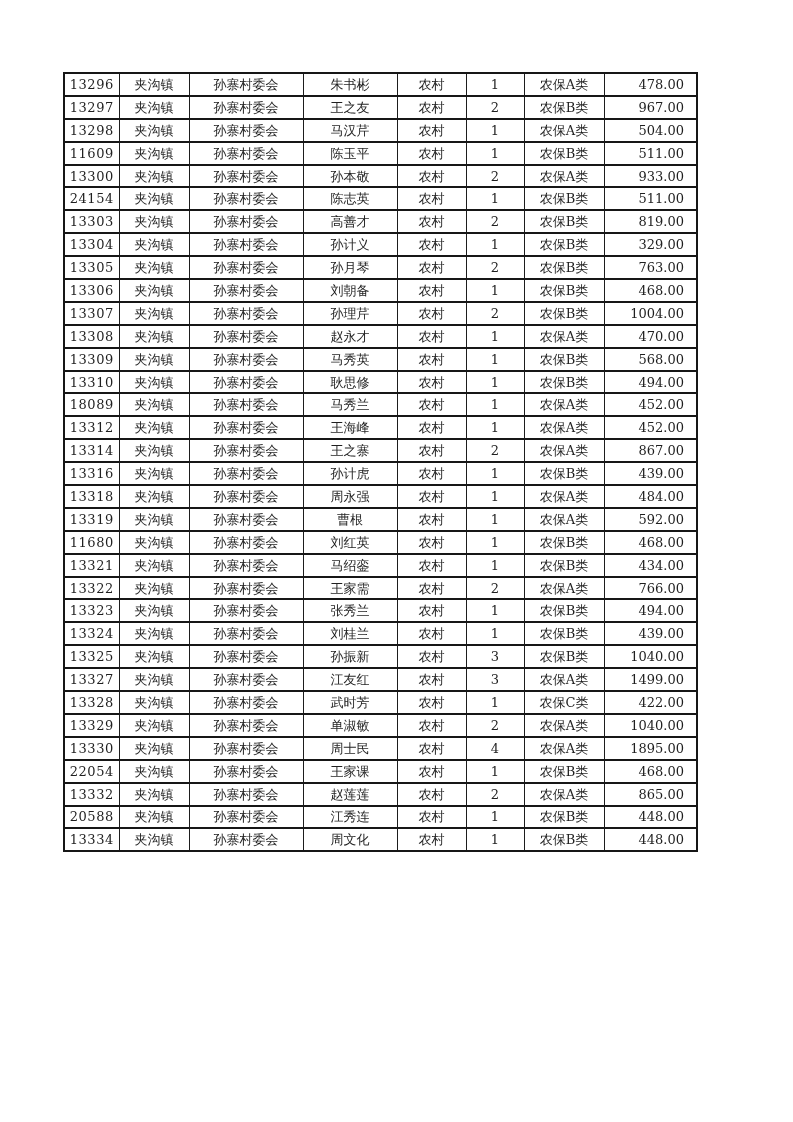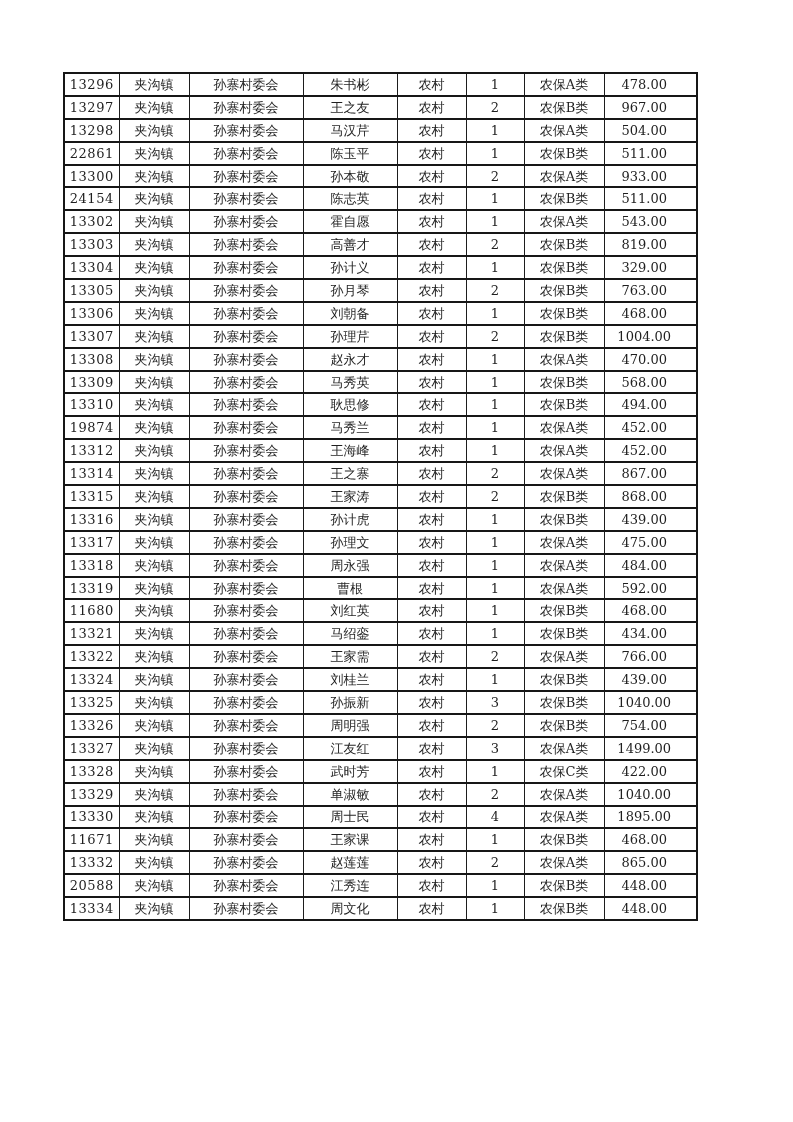--- a/index.html
+++ b/index.html
@@ -32,20 +32,21 @@
     height: 20.9px;
     padding: 0;
     font-size: 13px;
     line-height: 1;
     color: #1f1f1f;
     text-align: center;
     white-space: nowrap;
     overflow: hidden;
   }
   table.data-table td.cell-amount {
+    text-align: right;
     padding-right: 12px;
   }
   table.data-table td.cell-serial {
     letter-spacing: 0.5px;
   }
 </style>
 </head>
 <body>
 
 <div class="page">
@@ -89,21 +90,21 @@
           <td class="cell-town">夹沟镇</td>
           <td class="cell-village">孙寨村委会</td>
           <td class="cell-name">马汉芹</td>
           <td class="cell-category">农村</td>
           <td class="cell-count">1</td>
           <td class="cell-type">农保A类</td>
           <td class="cell-amount">504.00</td>
         </tr>
 
         <tr>
-          <td class="cell-serial">22861</td>
+          <td class="cell-serial">11609</td>
           <td class="cell-town">夹沟镇</td>
           <td class="cell-village">孙寨村委会</td>
           <td class="cell-name">陈玉平</td>
           <td class="cell-category">农村</td>
           <td class="cell-count">1</td>
           <td class="cell-type">农保B类</td>
           <td class="cell-amount">511.00</td>
         </tr>
 
         <tr>
@@ -121,30 +122,20 @@
           <td class="cell-serial">24154</td>
           <td class="cell-town">夹沟镇</td>
           <td class="cell-village">孙寨村委会</td>
           <td class="cell-name">陈志英</td>
           <td class="cell-category">农村</td>
           <td class="cell-count">1</td>
           <td class="cell-type">农保B类</td>
           <td class="cell-amount">511.00</td>
         </tr>
 
-        <tr>
-          <td class="cell-serial">13302</td>
-          <td class="cell-town">夹沟镇</td>
-          <td class="cell-village">孙寨村委会</td>
-          <td class="cell-name">霍自愿</td>
-          <td class="cell-category">农村</td>
-          <td class="cell-count">1</td>
-          <td class="cell-type">农保A类</td>
-          <td class="cell-amount">543.00</td>
-        </tr>
 
         <tr>
           <td class="cell-serial">13303</td>
           <td class="cell-town">夹沟镇</td>
           <td class="cell-village">孙寨村委会</td>
           <td class="cell-name">高善才</td>
           <td class="cell-category">农村</td>
           <td class="cell-count">2</td>
           <td class="cell-type">农保B类</td>
           <td class="cell-amount">819.00</td>
@@ -221,21 +212,21 @@
           <td class="cell-town">夹沟镇</td>
           <td class="cell-village">孙寨村委会</td>
           <td class="cell-name">耿思修</td>
           <td class="cell-category">农村</td>
           <td class="cell-count">1</td>
           <td class="cell-type">农保B类</td>
           <td class="cell-amount">494.00</td>
         </tr>
 
         <tr>
-          <td class="cell-serial">19874</td>
+          <td class="cell-serial">18089</td>
           <td class="cell-town">夹沟镇</td>
           <td class="cell-village">孙寨村委会</td>
           <td class="cell-name">马秀兰</td>
           <td class="cell-category">农村</td>
           <td class="cell-count">1</td>
           <td class="cell-type">农保A类</td>
           <td class="cell-amount">452.00</td>
         </tr>
 
         <tr>
@@ -254,52 +245,32 @@
           <td class="cell-serial">13314</td>
           <td class="cell-town">夹沟镇</td>
           <td class="cell-village">孙寨村委会</td>
           <td class="cell-name">王之寨</td>
           <td class="cell-category">农村</td>
           <td class="cell-count">2</td>
           <td class="cell-type">农保A类</td>
           <td class="cell-amount">867.00</td>
         </tr>
 
-        <tr>
-          <td class="cell-serial">13315</td>
-          <td class="cell-town">夹沟镇</td>
-          <td class="cell-village">孙寨村委会</td>
-          <td class="cell-name">王家涛</td>
-          <td class="cell-category">农村</td>
-          <td class="cell-count">2</td>
-          <td class="cell-type">农保B类</td>
-          <td class="cell-amount">868.00</td>
-        </tr>
 
         <tr>
           <td class="cell-serial">13316</td>
           <td class="cell-town">夹沟镇</td>
           <td class="cell-village">孙寨村委会</td>
           <td class="cell-name">孙计虎</td>
           <td class="cell-category">农村</td>
           <td class="cell-count">1</td>
           <td class="cell-type">农保B类</td>
           <td class="cell-amount">439.00</td>
         </tr>
 
-        <tr>
-          <td class="cell-serial">13317</td>
-          <td class="cell-town">夹沟镇</td>
-          <td class="cell-village">孙寨村委会</td>
-          <td class="cell-name">孙理文</td>
-          <td class="cell-category">农村</td>
-          <td class="cell-count">1</td>
-          <td class="cell-type">农保A类</td>
-          <td class="cell-amount">475.00</td>
-        </tr>
 
         <tr>
           <td class="cell-serial">13318</td>
           <td class="cell-town">夹沟镇</td>
           <td class="cell-village">孙寨村委会</td>
           <td class="cell-name">周永强</td>
           <td class="cell-category">农村</td>
           <td class="cell-count">1</td>
           <td class="cell-type">农保A类</td>
           <td class="cell-amount">484.00</td>
@@ -342,20 +313,30 @@
           <td class="cell-serial">13322</td>
           <td class="cell-town">夹沟镇</td>
           <td class="cell-village">孙寨村委会</td>
           <td class="cell-name">王家需</td>
           <td class="cell-category">农村</td>
           <td class="cell-count">2</td>
           <td class="cell-type">农保A类</td>
           <td class="cell-amount">766.00</td>
         </tr>
 
+        <tr>
+          <td class="cell-serial">13323</td>
+          <td class="cell-town">夹沟镇</td>
+          <td class="cell-village">孙寨村委会</td>
+          <td class="cell-name">张秀兰</td>
+          <td class="cell-category">农村</td>
+          <td class="cell-count">1</td>
+          <td class="cell-type">农保B类</td>
+          <td class="cell-amount">494.00</td>
+        </tr>
 
         <tr>
           <td class="cell-serial">13324</td>
           <td class="cell-town">夹沟镇</td>
           <td class="cell-village">孙寨村委会</td>
           <td class="cell-name">刘桂兰</td>
           <td class="cell-category">农村</td>
           <td class="cell-count">1</td>
           <td class="cell-type">农保B类</td>
           <td class="cell-amount">439.00</td>
@@ -365,30 +346,20 @@
           <td class="cell-serial">13325</td>
           <td class="cell-town">夹沟镇</td>
           <td class="cell-village">孙寨村委会</td>
           <td class="cell-name">孙振新</td>
           <td class="cell-category">农村</td>
           <td class="cell-count">3</td>
           <td class="cell-type">农保B类</td>
           <td class="cell-amount">1040.00</td>
         </tr>
 
-        <tr>
-          <td class="cell-serial">13326</td>
-          <td class="cell-town">夹沟镇</td>
-          <td class="cell-village">孙寨村委会</td>
-          <td class="cell-name">周明强</td>
-          <td class="cell-category">农村</td>
-          <td class="cell-count">2</td>
-          <td class="cell-type">农保B类</td>
-          <td class="cell-amount">754.00</td>
-        </tr>
 
         <tr>
           <td class="cell-serial">13327</td>
           <td class="cell-town">夹沟镇</td>
           <td class="cell-village">孙寨村委会</td>
           <td class="cell-name">江友红</td>
           <td class="cell-category">农村</td>
           <td class="cell-count">3</td>
           <td class="cell-type">农保A类</td>
           <td class="cell-amount">1499.00</td>
@@ -421,21 +392,21 @@
           <td class="cell-town">夹沟镇</td>
           <td class="cell-village">孙寨村委会</td>
           <td class="cell-name">周士民</td>
           <td class="cell-category">农村</td>
           <td class="cell-count">4</td>
           <td class="cell-type">农保A类</td>
           <td class="cell-amount">1895.00</td>
         </tr>
 
         <tr>
-          <td class="cell-serial">11671</td>
+          <td class="cell-serial">22054</td>
           <td class="cell-town">夹沟镇</td>
           <td class="cell-village">孙寨村委会</td>
           <td class="cell-name">王家课</td>
           <td class="cell-category">农村</td>
           <td class="cell-count">1</td>
           <td class="cell-type">农保B类</td>
           <td class="cell-amount">468.00</td>
         </tr>
 
         <tr>

